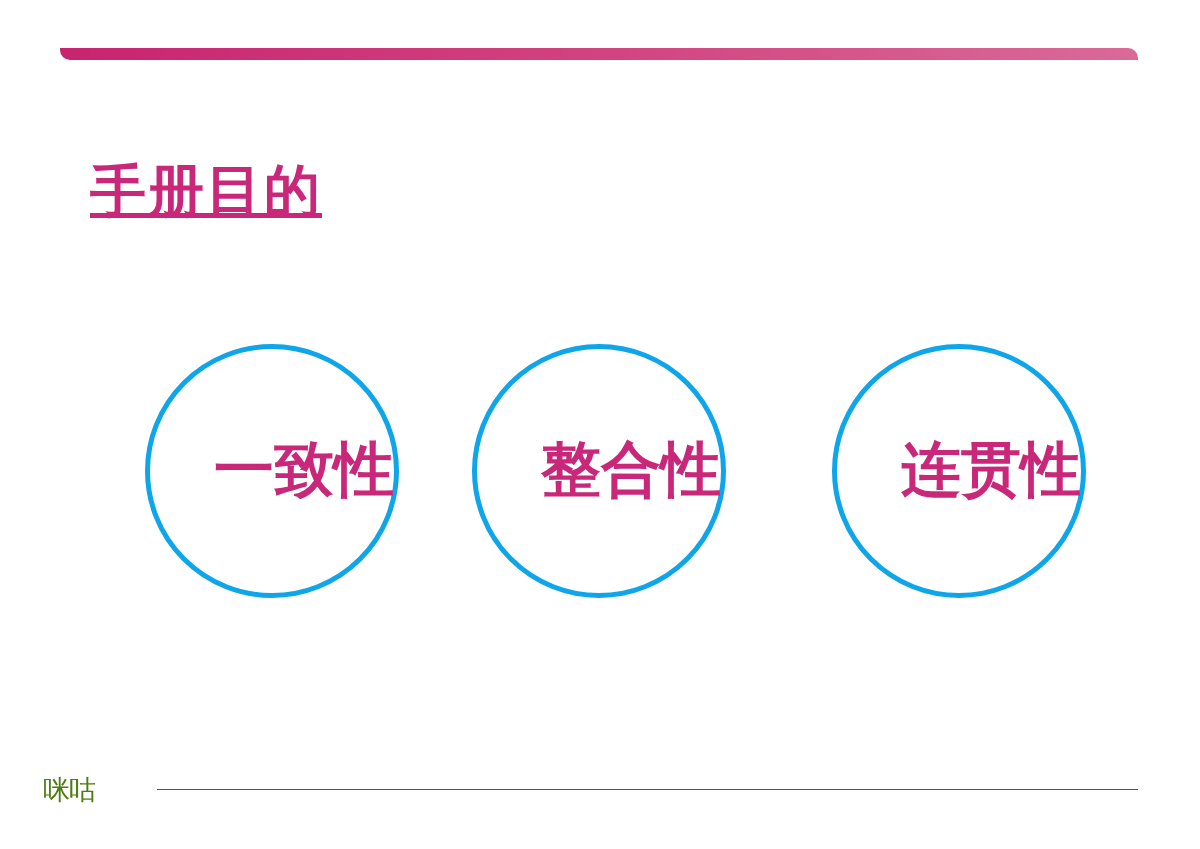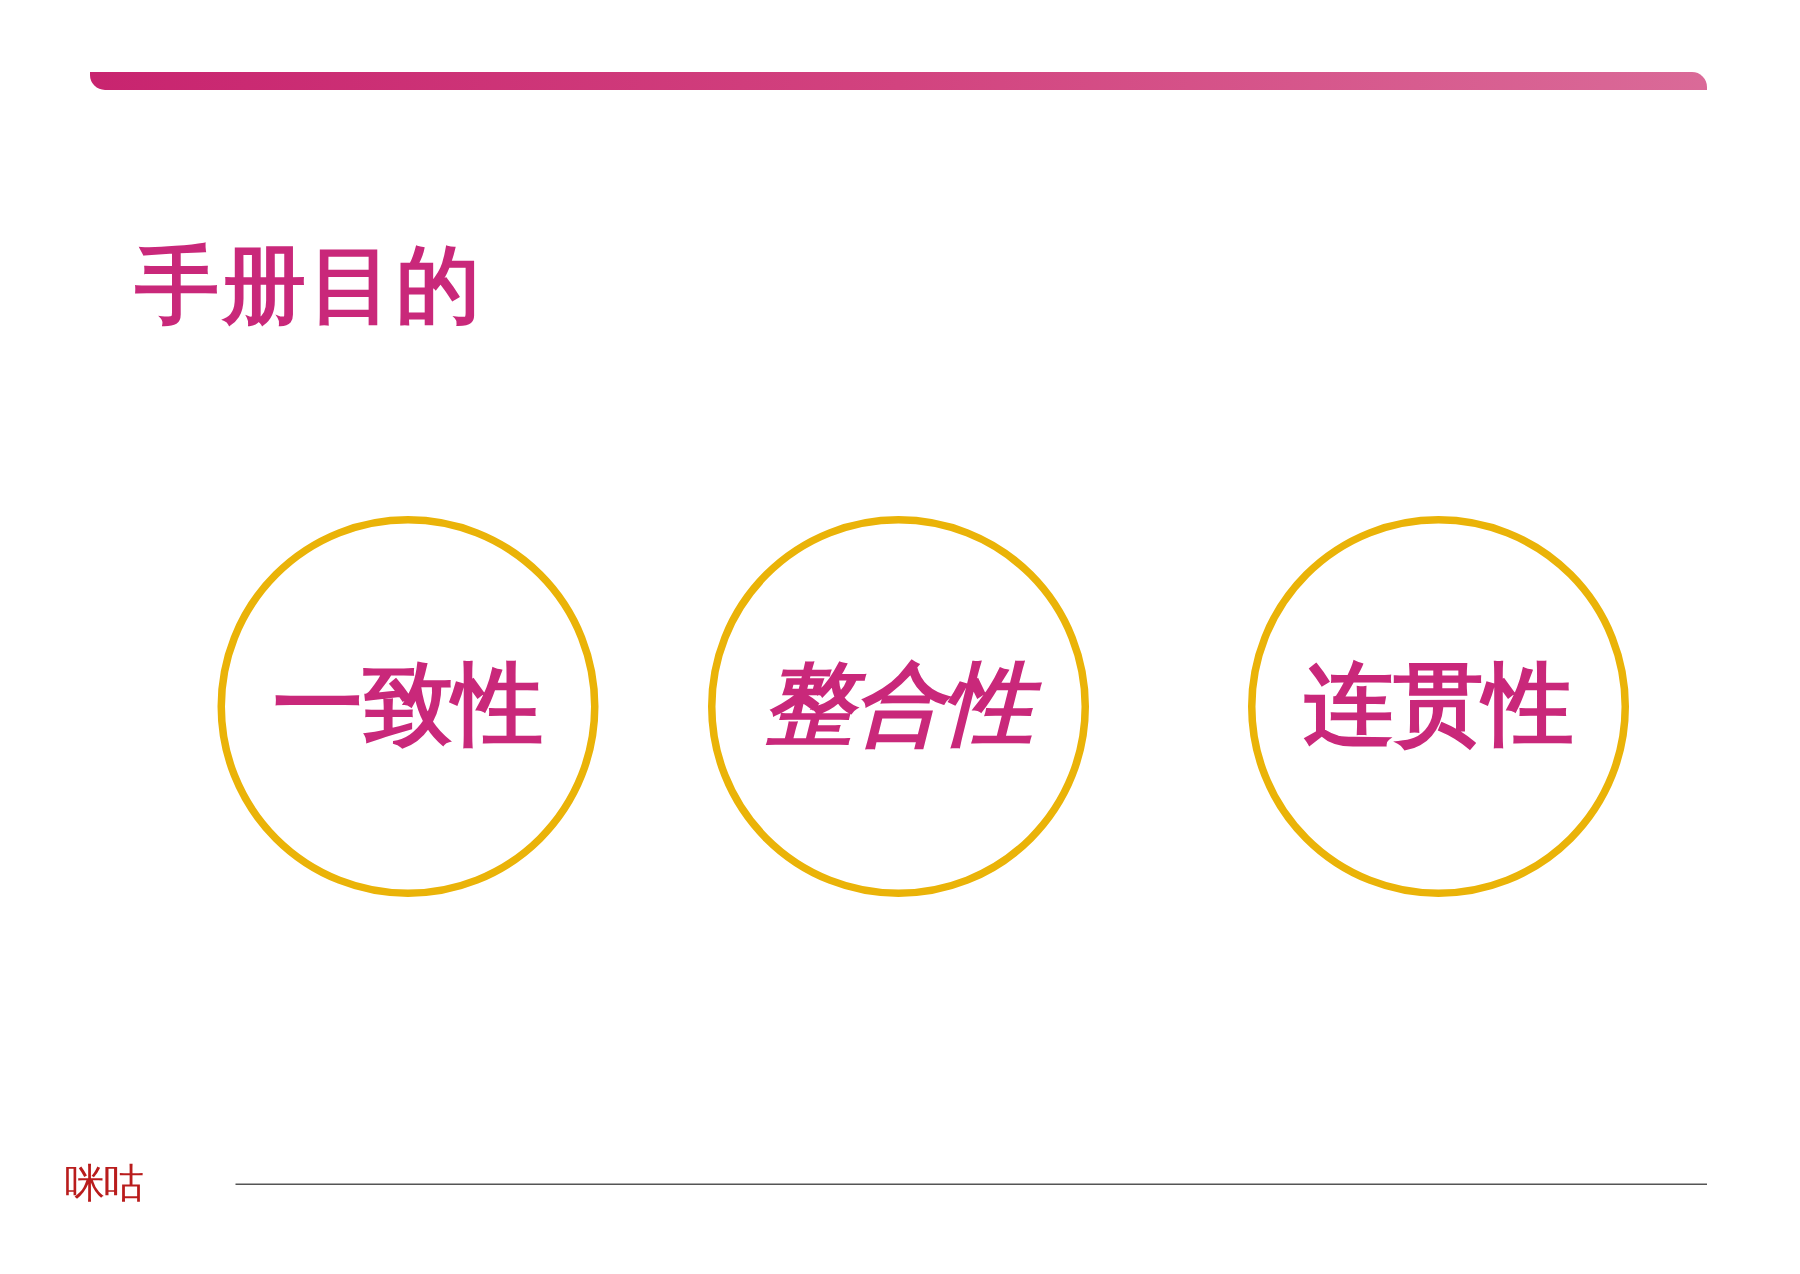--- a/index.html
+++ b/index.html
@@ -7,34 +7,34 @@
     width: 1200px; height: 849px; background: #ffffff; position: relative; overflow: hidden;
     font-family: "DejaVu Sans", "Liberation Sans", sans-serif;
   }
   .top-bar {
     position: absolute; left: 60px; top: 48px; width: 1078px; height: 12px;
     background: linear-gradient(90deg, #C8246F 0%, #D2437F 50%, #DA6A98 100%);
     border-radius: 0 10px 0 10px;
   }
   .title {
     position: absolute; left: 90px; top: 156px; margin: 0;
-    font-size: 56px; font-weight: bold; color: #C9287A; letter-spacing: 2px; line-height: 70px;
+    font-size: 56px; font-weight: bold; color: #C9287A; letter-spacing: 2px; line-height: 70px; text-decoration: underline;
   }
   .circle {
-    position: absolute; width: 244px; height: 244px; border: 5px solid #eab308; border-radius: 50%;
-    display: flex; align-items: center; justify-content: center; box-sizing: content-box;
+    position: absolute; width: 244px; height: 244px; border: 5px solid #0ea5e9; border-radius: 50%;
+    display: flex; align-items: center; justify-content: flex-end; box-sizing: content-box;
   }
   .circle-text {
     font-size: 60px; font-weight: bold; color: #C9287A; letter-spacing: 0px; margin-top: -2px;
   }
   .c1 { left: 145px; top: 344px; }
-  .c2 { left: 472px; top: 344px; font-style: italic; }
+  .c2 { left: 472px; top: 344px; }
   .c3 { left: 832px; top: 344px; }
   .logo {
-    position: absolute; left: 43px; top: 774px; font-size: 27px; color: #b91c1c; line-height: 32px;
+    position: absolute; left: 43px; top: 774px; font-size: 27px; color: #4d7c0f; line-height: 32px;
     letter-spacing: -1px;
   }
   .footer-line {
     position: absolute; left: 157px; top: 789px; width: 981px; height: 1px; background: #555555;
   }
 </style>
 </head>
 <body>
 
 <div class="top-bar"></div>

